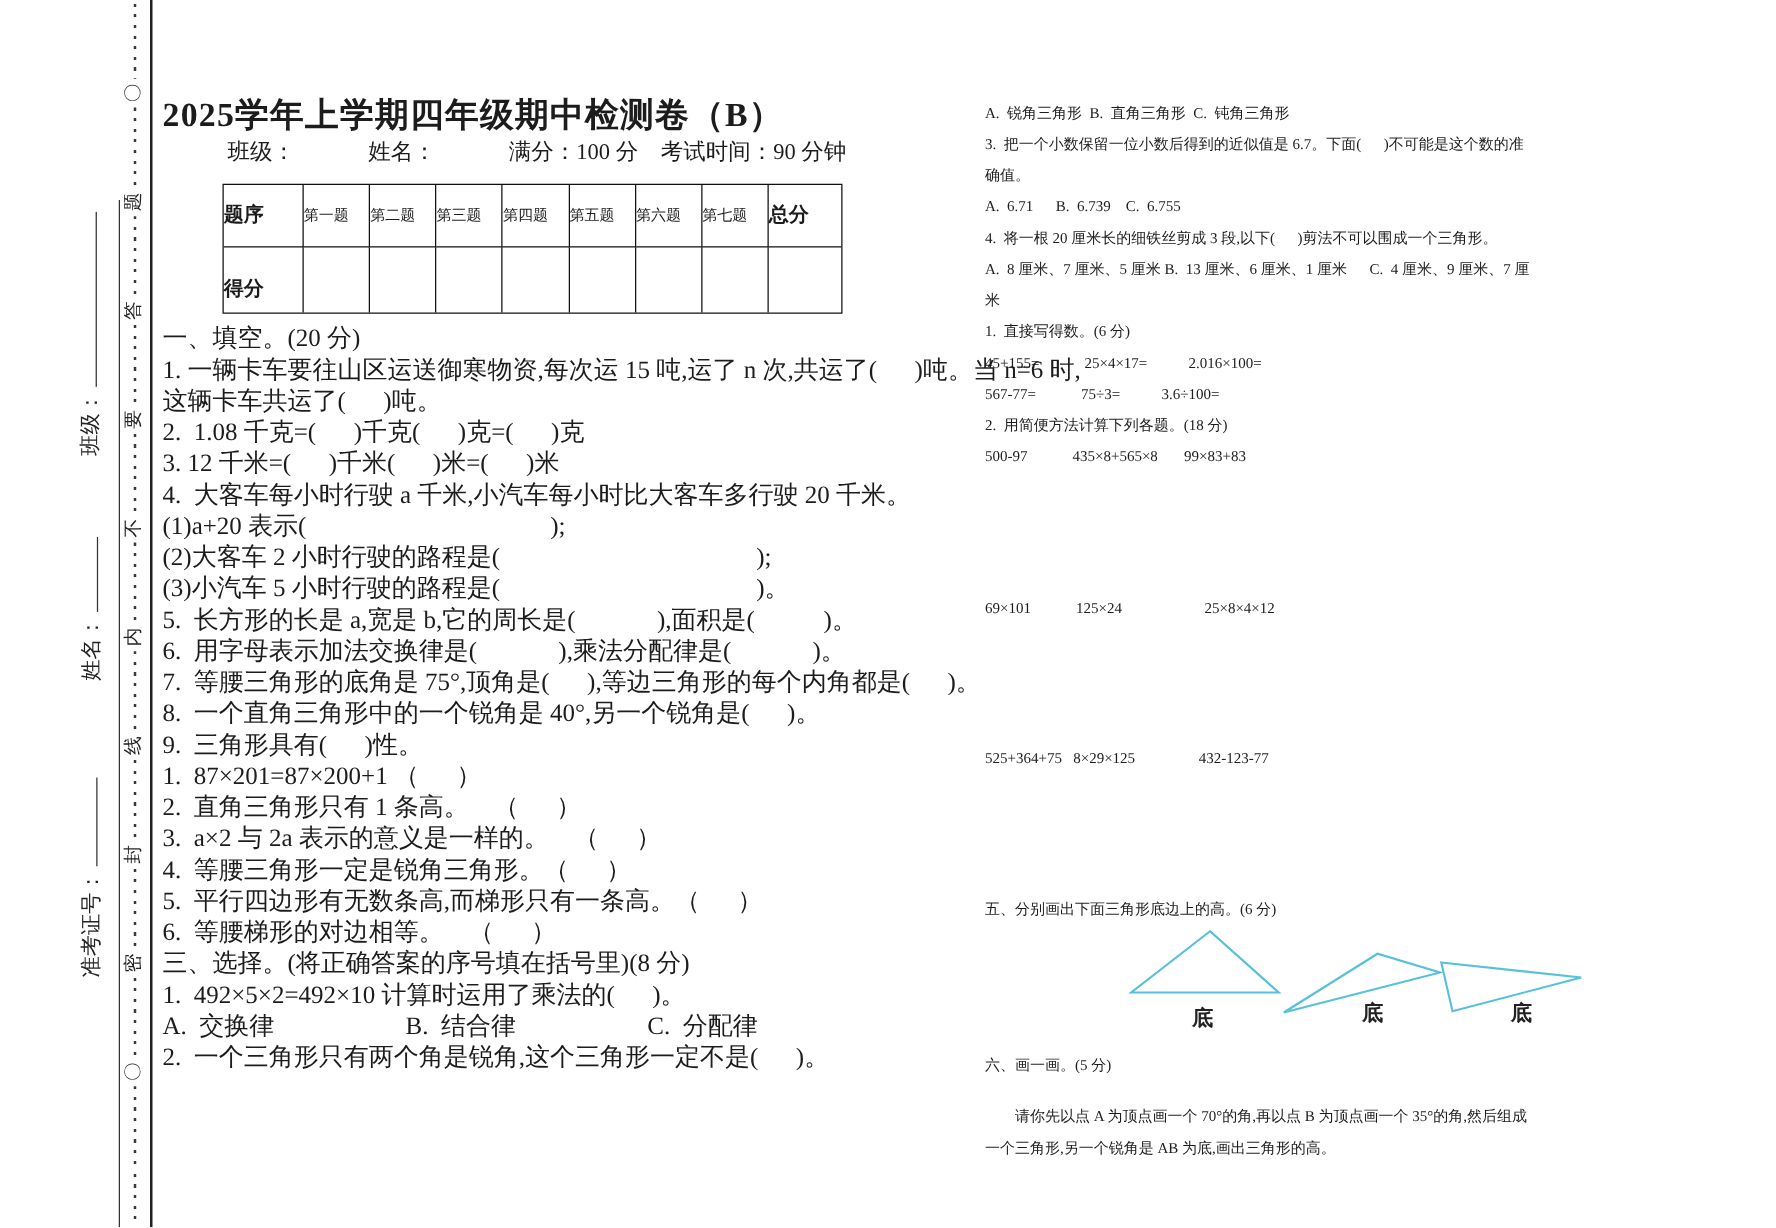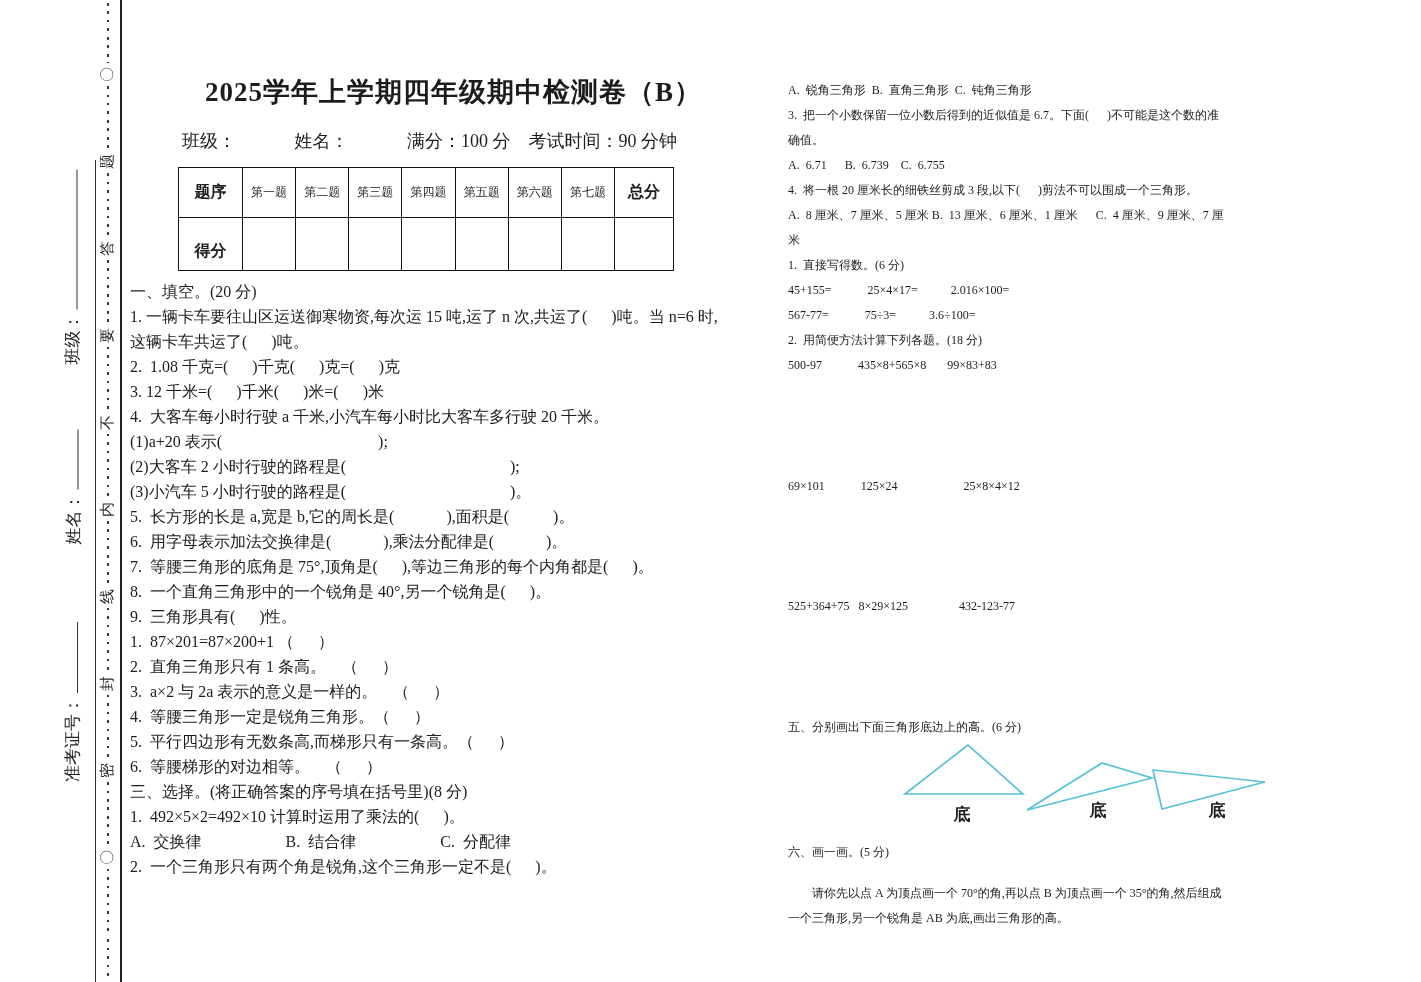--- a/index.html
+++ b/index.html
@@ -28,37 +28,37 @@
   .vlabels { display:contents; }
   .vlabel { position:absolute; height:22px; display:flex; align-items:center;
     font-size:17px; color:#222; transform:rotate(-90deg); }
   .vlabel .vline { flex:1 1 auto; border-bottom:1.3px solid #333; height:55%; margin-left:4px; }
   .vlabel:nth-of-type(1) { width:195px; left:-26px; top:256px; }
   .vlabel:nth-of-type(2) { width:115px; left:15px;  top:476px; }
   .vlabel:nth-of-type(3) { width:160px; left:-8px;  top:691px; }
   
   .left-col  { position:absolute; left:130px; top:75px;  width:572px; }
   .right-col { position:absolute; left:788px; top:78px;  width:628px; }
-  .exam-title { font-size:27px; font-weight:bold; text-align:right; letter-spacing:1px; line-height:34px; }
-  .info-line { margin-top:20px; padding-left:52px; font-size:18px; white-space:pre; }
+  .exam-title { font-size:27px; font-weight:bold; text-align:left; letter-spacing:1px; line-height:34px; }
+  .info-line { padding-left:52px; font-size:18px; white-space:pre; }
   
   .score-table { margin:14px 0 0 48px; width:496px; border:1.6px solid #111;
     display:grid; grid-template-columns:64px repeat(7,1fr) 58px; }
   .st-cell { border-right:1px solid #111; border-bottom:1px solid #111;
-    display:flex; align-items:center; justify-content:center;
+    display:flex; align-items:center; justify-content:flex-start;
     font-size:12px; height:50px; }
   .st-cell:nth-child(9n) { border-right:none; }
   .st-row2 .st-cell { height:52px; border-bottom:none; }
   .st-strong { font-size:16px; font-weight:bold;
     font-family:"Liberation Sans","DejaVu Sans",sans-serif;margin-top:15px; }
   .score-table .st-head:first-child .st-txt,
   .score-table .st-head:last-child  .st-txt { font-size:16px; font-weight:bold; }
   
   .lines { margin-top:8px; }
-  .ln { font-size:16px; line-height:25px; white-space:pre; }
+  .ln { font-size:20px; line-height:25px; white-space:pre; }
   .r-ln { font-size:12px; line-height:25px; white-space:pre; }
   .mt70 { margin-top:96px; }
   .mt95 { margin-top:95px; }
   .figure-wrap { position:relative; width:628px; height:100px; }
   .figure-wrap svg { position:absolute; left:0; top:0; }
 </style>
 </head>
 <body>
 
 <div class="page">

